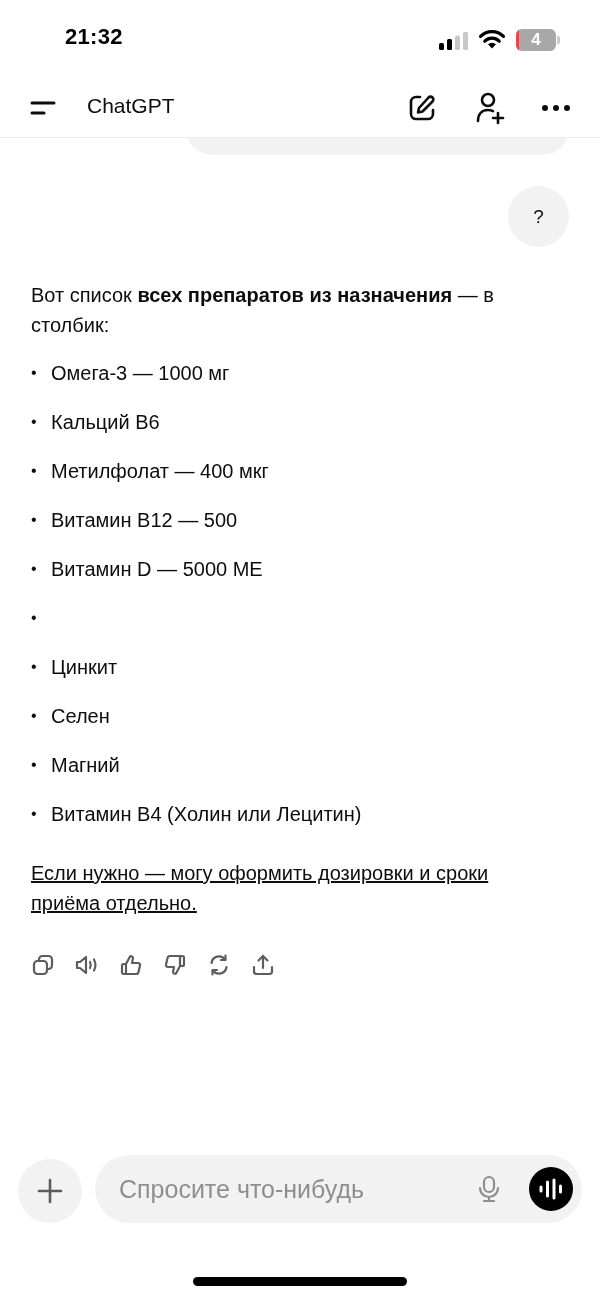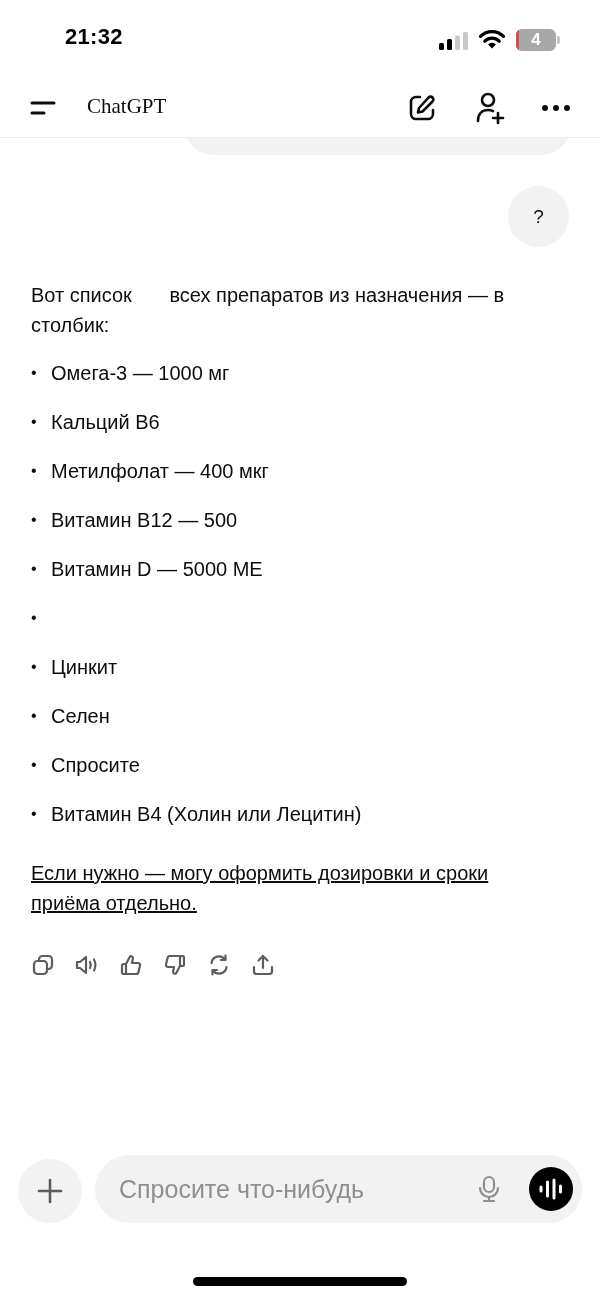--- a/index.html
+++ b/index.html
@@ -14,34 +14,34 @@
     .status-time { position: absolute; left: 65px; top: 24px; font-size: 22px; font-weight: 700; letter-spacing: 0.3px; color: #000; }
     .signal { position: absolute; left: 438px; top: 32px; width: 30px; height: 18px; }
     .wifi { position: absolute; left: 478px; top: 28px; width: 28px; height: 22px; }
     .battery { position: absolute; left: 516px; top: 29px; width: 44px; height: 22px; }
     .battery-body { position: absolute; left: 0; top: 0; width: 40px; height: 22px; border-radius: 6px; background: #a8a8a8; overflow: hidden; }
     .battery-level { position: absolute; left: 0; top: 0; width: 3px; height: 22px; background: #e5484d; }
     .battery-text { position: absolute; left: 0; top: 0; width: 40px; height: 22px; line-height: 22px; text-align: center; color: #fff; font-weight: 700; font-size: 17px; }
     .battery-tip { position: absolute; left: 41px; top: 7px; width: 3px; height: 8px; border-radius: 0 2px 2px 0; background: #c8c8c8; }
 
     
-    .nav-bar { position: absolute; top: 80px; left: 0; width: 600px; height: 58px; border-bottom: 1px solid #ececec; background: #fff; z-index: 2; font-family: Liberation Serif, serif; }
+    .nav-bar { position: absolute; top: 80px; left: 0; width: 600px; height: 58px; border-bottom: 1px solid #ececec; background: #fff; z-index: 2; }
     .menu-btn { position: absolute; left: 28px; top: 12px; width: 32px; height: 32px; cursor: pointer; }
     .app-title { position: absolute; left: 87px; top: 14px; font-size: 21px; font-weight: 500; color: #0d0d0d; }
     .nav-icon { position: absolute; top: 10px; width: 36px; height: 36px; cursor: pointer; display: flex; align-items: center; justify-content: center; }
     .nav-edit { left: 404px; }
     .nav-adduser { left: 472px; }
     .nav-more { left: 538px; }
 
     
     .prev-bubble { position: absolute; left: 185px; top: 110px; width: 385px; height: 45px; background: #f2f2f2; border-radius: 0 0 28px 28px; z-index: 1; }
     .user-bubble { position: absolute; left: 508px; top: 186px; width: 61px; height: 61px; border-radius: 50%; background: #f2f2f2; display: flex; align-items: center; justify-content: center; font-size: 19px; color: #0d0d0d; }
 
     .assistant { position: absolute; left: 31px; top: 280px; width: 530px; font-size: 20px; line-height: 30px; color: #0d0d0d; }
-    .intro b { font-weight: 400; margin-left: 32px; }
+    .intro b { font-weight: 700; }
     .med-list { list-style: none; margin-top: 18px; }
     .med-item { position: relative; padding-left: 20px; height: 49px; line-height: 30px; }
     .med-item .bullet { position: absolute; left: 0; top: 0; font-size: 16px; }
     .outro { margin-top: 10px; text-decoration: underline; }
 
     .actions { position: absolute; left: 31px; top: 952px; height: 28px; display: flex; gap: 20px; }
     .action-btn { width: 24px; height: 26px; display: flex; align-items: center; justify-content: center; cursor: pointer; }
 
     
     .plus-btn { position: absolute; left: 18px; top: 1159px; width: 64px; height: 64px; border-radius: 50%; background: #f2f2f2; display: flex; align-items: center; justify-content: center; cursor: pointer; }
@@ -122,21 +122,21 @@
     <p class="intro"><span>Вот список </span><b>всех препаратов из назначения</b><span> — в столбик:</span></p>
     <ul class="med-list">
       <li class="med-item"><span class="bullet">•</span><span>Омега-3 — 1000 мг</span></li>
       <li class="med-item"><span class="bullet">•</span><span>Кальций B6</span></li>
       <li class="med-item"><span class="bullet">•</span><span>Метилфолат — 400 мкг</span></li>
       <li class="med-item"><span class="bullet">•</span><span>Витамин B12 — 500</span></li>
       <li class="med-item"><span class="bullet">•</span><span>Витамин D — 5000 МЕ</span></li>
       <li class="med-item"><span class="bullet">•</span></li>
       <li class="med-item"><span class="bullet">•</span><span>Цинкит</span></li>
       <li class="med-item"><span class="bullet">•</span><span>Селен</span></li>
-      <li class="med-item"><span class="bullet">•</span><span>Спросите</span></li>
+      <li class="med-item"><span class="bullet">•</span><span>Магний</span></li>
       <li class="med-item"><span class="bullet">•</span><span>Витамин B4 (Холин или Лецитин)</span></li>
     </ul>
     <p class="outro">Если нужно — могу оформить дозировки и сроки приёма отдельно.</p>
   </div>
 
   <div class="actions">
     <div class="action-btn">
       <svg width="22" height="22" viewBox="0 0 22 22" fill="none" stroke="#5d5d5d" stroke-width="2.2" stroke-linejoin="round">
         <rect x="7" y="2" width="13" height="13" rx="3.5"></rect>
         <rect x="2" y="7" width="13" height="13" rx="3.5" fill="#fff"></rect>

